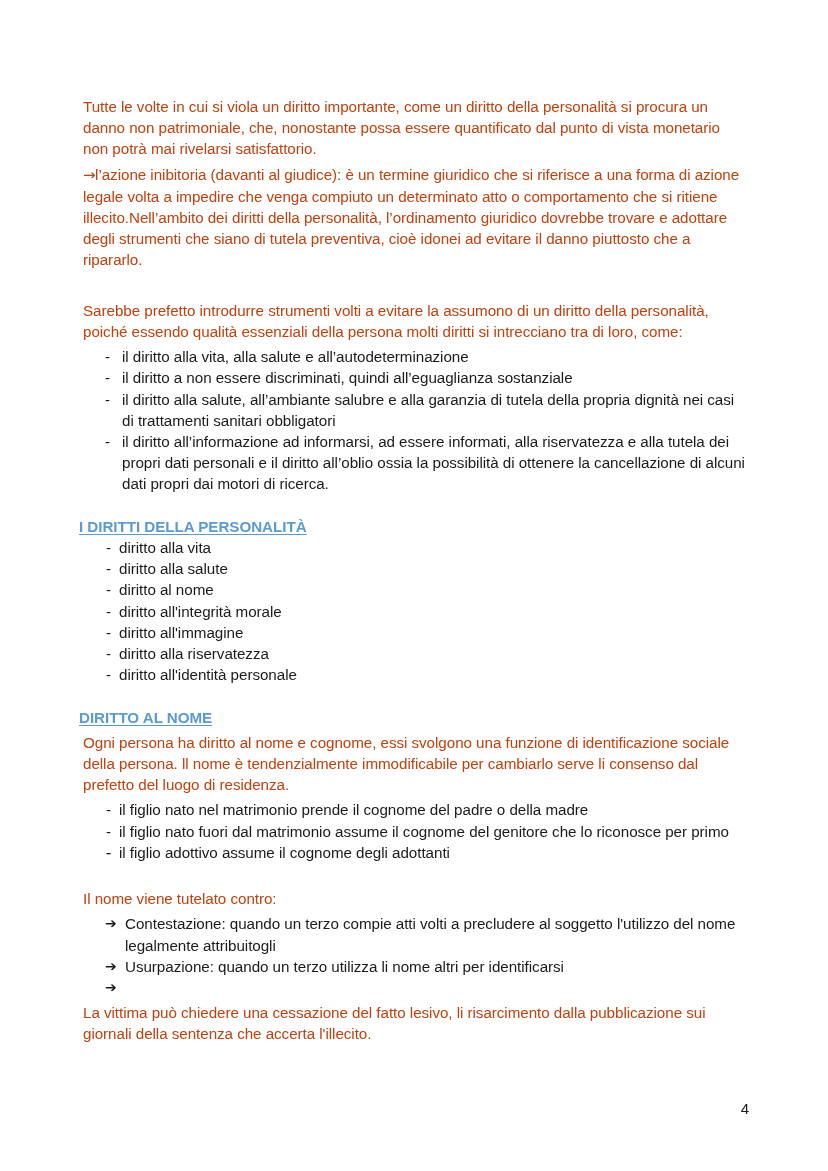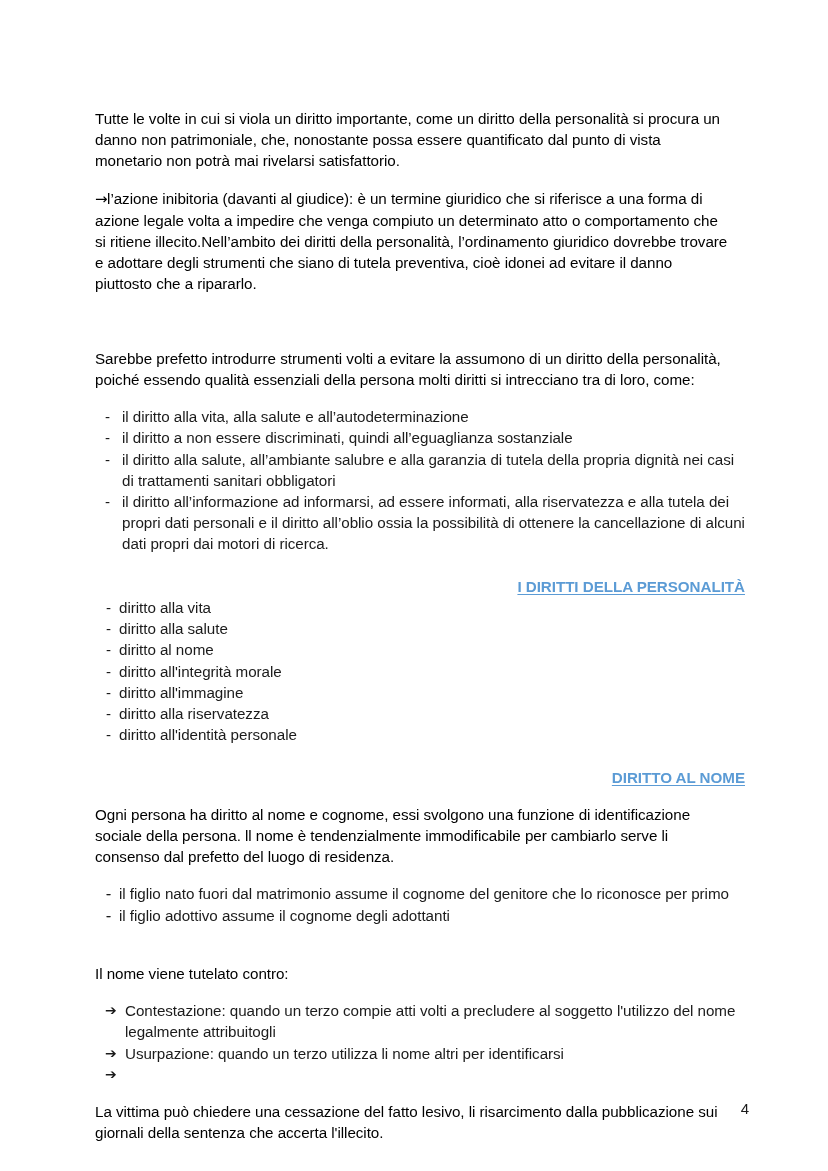--- a/index.html
+++ b/index.html
@@ -24,24 +24,24 @@
     background: #ffffff;
     overflow: hidden;
   }
   .content {
     position: absolute;
     left: 79px;
     top: 92px;
     width: 666px;
   }
   p.body-text, .para {
-    margin: 16px;
-    font-size: 15.2px;
-    line-height: 21.2px;
-    color: #000000;
+    margin: 4px;
+    font-size: 15.2px;
+    line-height: 21.2px;
+    color: #c2410c;
     letter-spacing: -0.05px;
   }
   .blank-line {
     height: 21.2px;
   }
   .bold {
     font-weight: normal;
   }
   .arrow-inline {
     font-family: "DejaVu Sans", sans-serif;
@@ -52,21 +52,20 @@
   .heading {
     margin: 0;
     font-size: 15.2px;
     line-height: 21.2px;
     font-weight: bold;
     color: #5b9bd5;
     text-decoration: underline;
     text-underline-offset: 2px;
     letter-spacing: -0.05px;
     white-space: nowrap;
-    text-align: right;
   }
   
   ul.dash-list {
     list-style: none;
     margin: 0;
     padding: 0;
   }
   ul.dash-list.wide-indent > li {
     position: relative;
     padding-left: 43px;
@@ -196,20 +195,21 @@
 
     <div class="blank-line"></div>
 
     <p class="heading">DIRITTO AL NOME</p>
 
     <p class="para">Ogni persona ha diritto al nome e cognome, essi svolgono una funzione di identificazione sociale della persona. ll nome è tendenzialmente immodificabile per cambiarlo serve li consenso dal prefetto del luogo di residenza.</p>
 
     <ul class="dash-list tight-indent">
       <li>
         <span class="marker">-</span>
+        <span>il figlio nato nel matrimonio prende il cognome del padre o della madre</span>
       </li>
       <li>
         <span class="marker">-</span>
         <span>il figlio nato fuori dal matrimonio assume il cognome del genitore che lo riconosce per primo</span>
       </li>
       <li>
         <span class="marker">-</span>
       </li>
       <li>
         <span class="marker">-</span>

